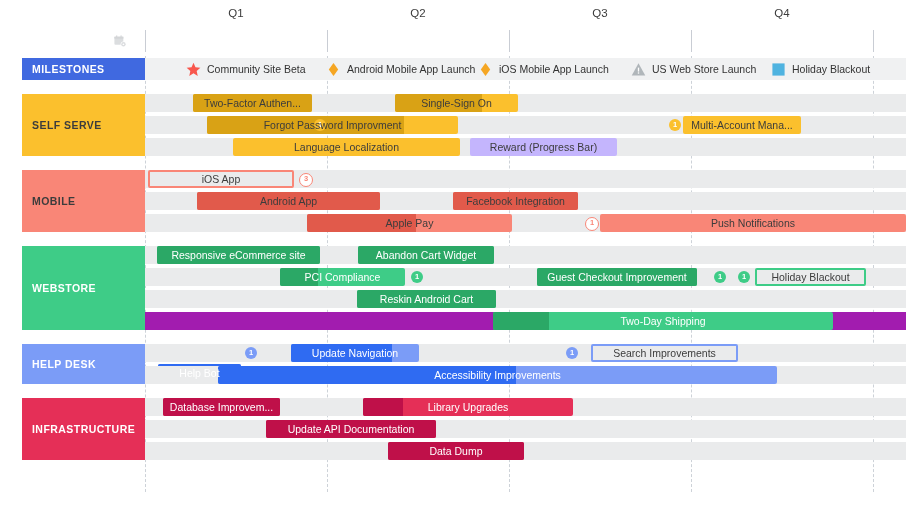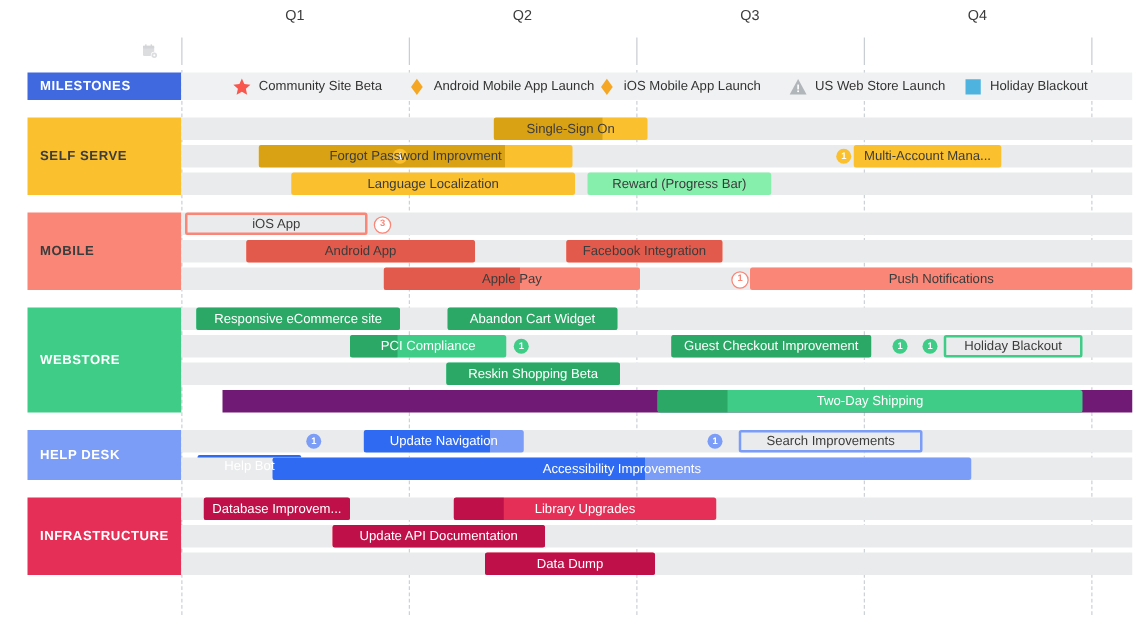--- a/index.html
+++ b/index.html
@@ -245,41 +245,45 @@
               </span>
               <span>Holiday Blackout</span>
             </div>
           </div>
         </div>
       </div>
       <div class="group" style="top: 94px; height: 62px;">
         <div class="group-label" style="height: 62px; background: rgb(251, 192, 45); color: rgb(60, 60, 60);">SELF SERVE</div>
         <div class="lanes" style="height: 62px;">
           <div class="lane" style="background: rgb(234, 235, 236);">
+            <div class="bar" style="left: 48px; width: 119px; color: rgb(60, 60, 60); background: rgb(251, 192, 45);">
+              <div class="fill" style="width: 119px; background: rgb(217, 162, 21);"></div>
+              <span class="bar-label">Two-Factor Authen...</span>
+            </div>
             <div class="bar" style="left: 250px; width: 123px; color: rgb(60, 60, 60); background: rgb(251, 192, 45);">
               <div class="fill" style="width: 87px; background: rgb(217, 162, 21);"></div>
               <span class="bar-label">Single-Sign On</span>
             </div>
           </div>
           <div class="lane" style="background: rgb(234, 235, 236);">
             <div class="bar" style="left: 62px; width: 251px; color: rgb(60, 60, 60); background: rgb(251, 192, 45);">
               <div class="fill" style="width: 197px; background: rgb(217, 162, 21);"></div>
               <span class="bar-label">Forgot Password Improvment</span>
             </div>
             <div class="bar" style="left: 538px; width: 118px; color: rgb(60, 60, 60); background: rgb(251, 192, 45); text-align: center;">
               <span class="bar-label">Multi-Account Mana...</span>
             </div>
             <div class="badge" style="left: 169px; background: rgb(251, 192, 45);">1</div>
             <div class="badge" style="left: 524px; background: rgb(251, 192, 45);">1</div>
           </div>
           <div class="lane" style="background: rgb(234, 235, 236);">
             <div class="bar" style="left: 88px; width: 227px; color: rgb(60, 60, 60); background: rgb(251, 192, 45);">
               <span class="bar-label">Language Localization</span>
             </div>
-            <div class="bar" style="left: 325px; width: 147px; color: rgb(60, 60, 60); background: #86efac;">
+            <div class="bar" style="left: 325px; width: 147px; color: rgb(60, 60, 60); background: #c4b5fd;">
               <span class="bar-label">Reward (Progress Bar)</span>
             </div>
           </div>
         </div>
       </div>
       <div class="group" style="top: 170px; height: 62px;">
         <div class="group-label" style="height: 62px; background: rgb(249, 134, 119); color: rgb(60, 60, 60);">MOBILE</div>
         <div class="lanes" style="height: 62px;">
           <div class="lane" style="background: rgb(234, 235, 236);">
             <div class="bar outline" style="left: 3px; width: 146px; color: rgb(60, 60, 60); border: 2px solid rgb(249, 134, 119); background: transparent;">
@@ -334,24 +338,24 @@
             <div class="bar outline" style="left: 610px; width: 111px; color: rgb(60, 60, 60); border: 2px solid rgb(62, 204, 135); background: transparent;">
               <span class="bar-label">Holiday Blackout</span>
             </div>
             <div class="badge" style="left: 266px; background: rgb(62, 204, 135);">1</div>
             <div class="badge" style="left: 569px; background: rgb(62, 204, 135);">1</div>
             <div class="badge" style="left: 593px; background: rgb(62, 204, 135);">1</div>
           </div>
           <div class="lane" style="background: rgb(234, 235, 236);">
             <div class="bar" style="left: 212px; width: 139px; color: rgb(255, 255, 255); background: rgb(62, 204, 135);">
               <div class="fill" style="width: 139px; background: rgb(43, 168, 102);"></div>
-              <span class="bar-label">Reskin Shopping Beta</span>
-            </div>
-          </div>
-          <div class="lane" style="background: #701a75; margin-left: 33px;">
+              <span class="bar-label">Reskin Android Cart</span>
+            </div>
+          </div>
+          <div class="lane" style="background: #a21caf;">
             <div class="bar" style="left: 348px; width: 340px; color: rgb(255, 255, 255); background: rgb(62, 204, 135);">
               <div class="fill" style="width: 56px; background: rgb(43, 168, 102);"></div>
               <span class="bar-label">Two-Day Shipping</span>
             </div>
           </div>
         </div>
       </div>
       <div class="group" style="top: 344px; height: 40px;">
         <div class="group-label" style="height: 40px; background: rgb(123, 156, 247); color: rgb(255, 255, 255);">HELP DESK</div>
         <div class="lanes" style="height: 40px;">

